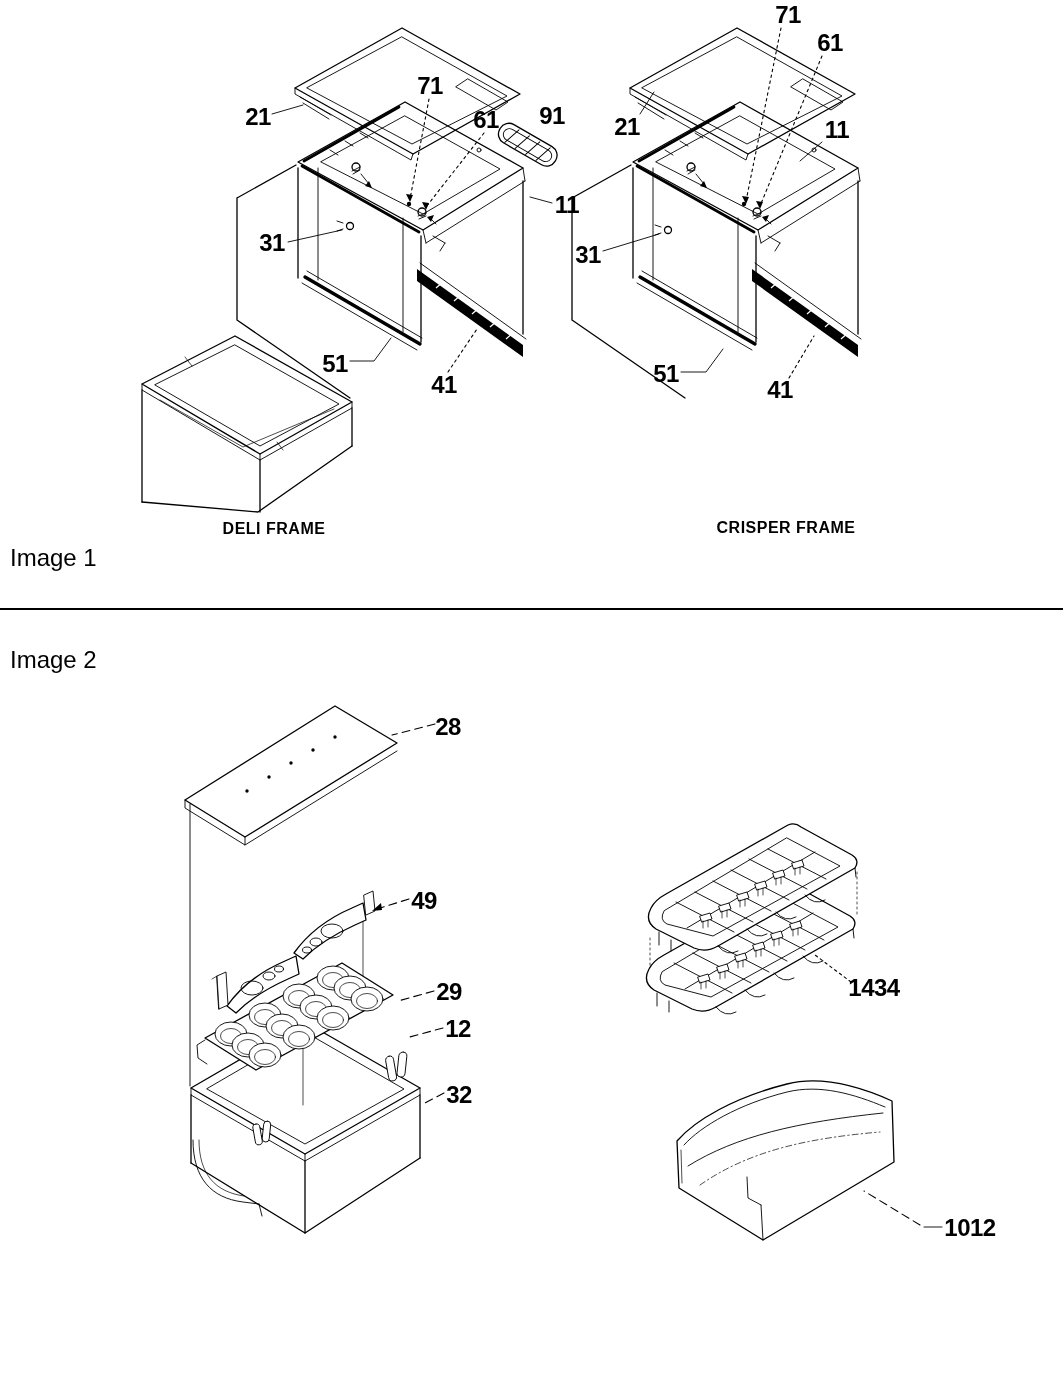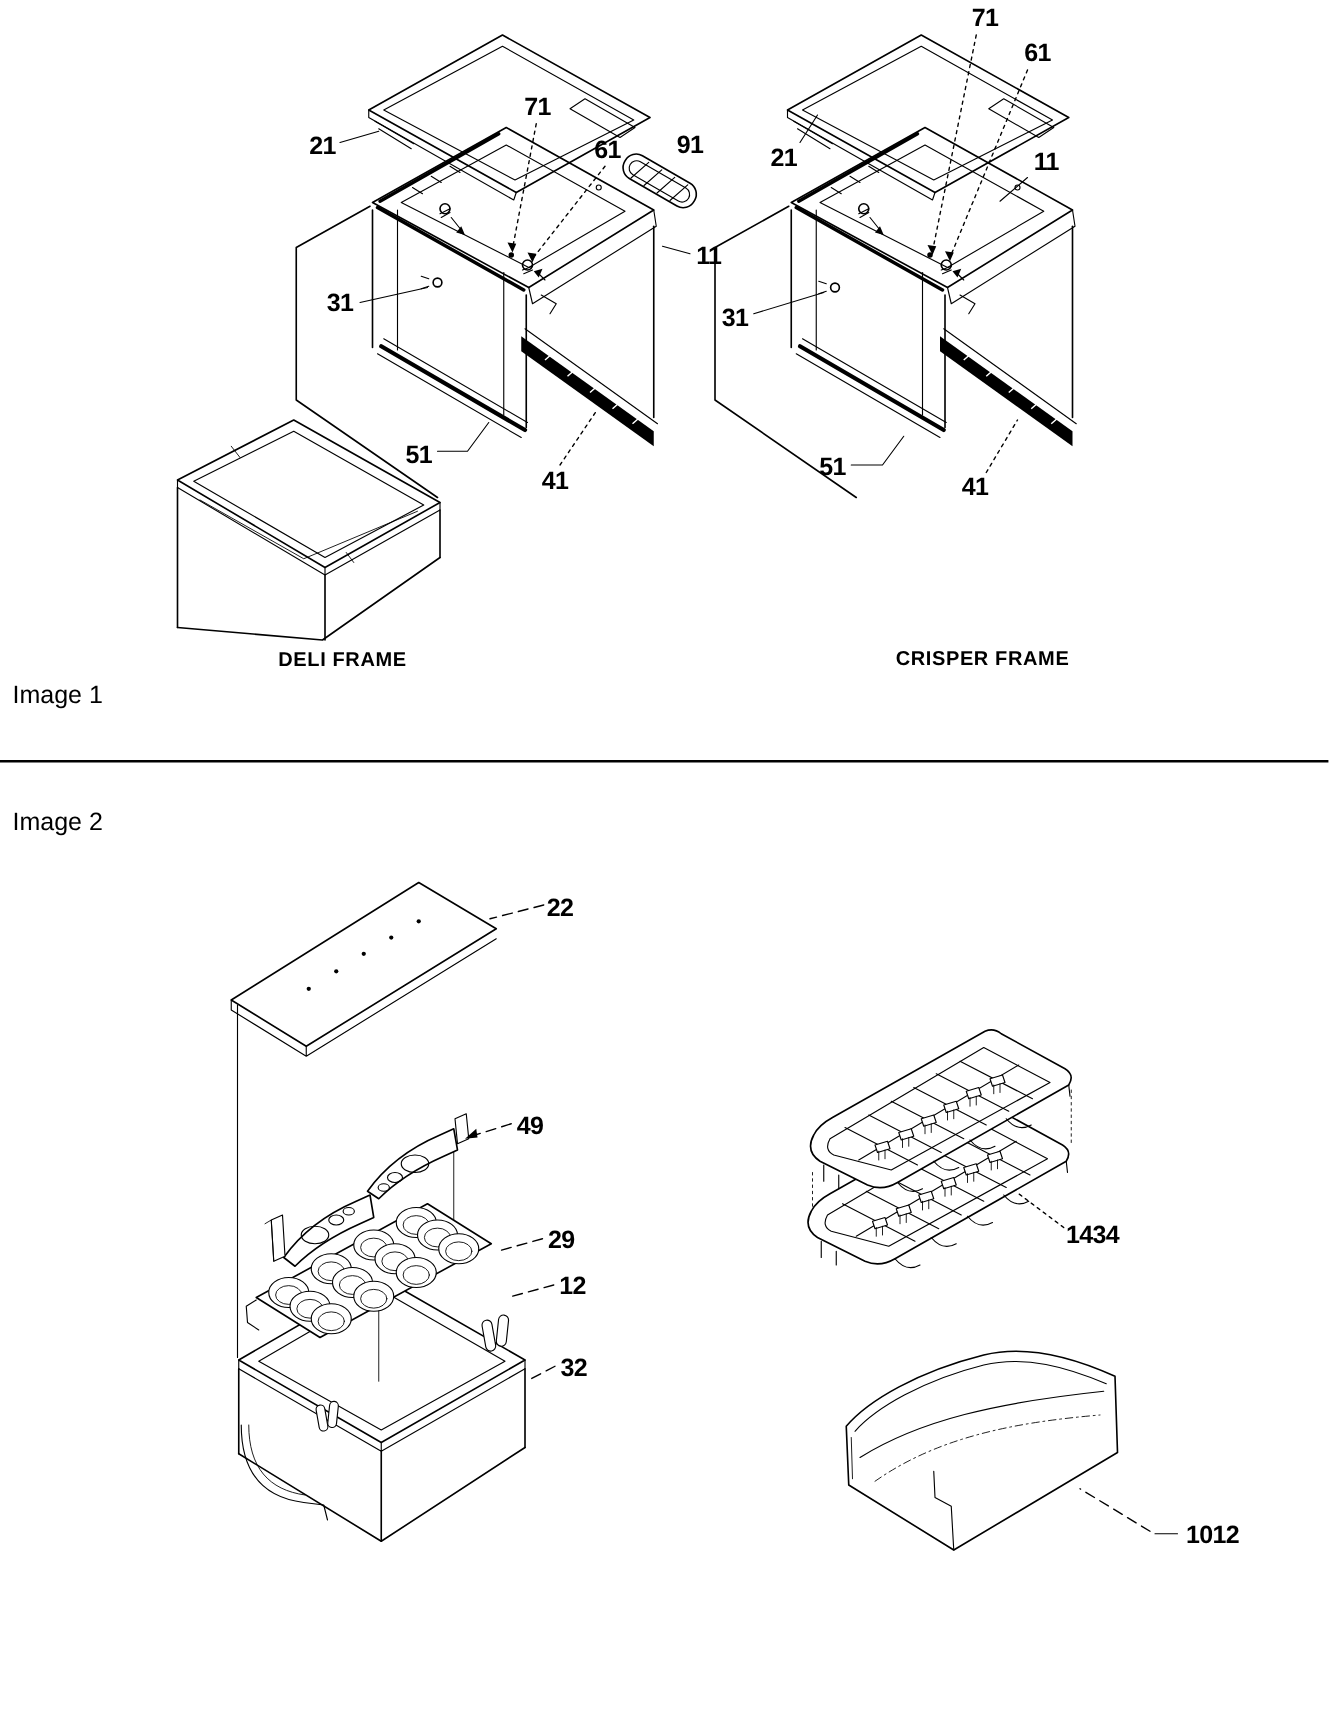--- a/index.html
+++ b/index.html
@@ -1,23 +1,23 @@
 <!DOCTYPE html>
 <html><head>
 <meta charset="utf-8">
 <style>
   html,body{margin:0;padding:0;background:#fff;}
   .canvas{position:relative;width:1063px;height:1375px;background:#ffffff;
           font-family:"Liberation Sans",sans-serif;color:#000;overflow:hidden;}
   .art{position:absolute;left:0;top:0;}
-  .plabel{position:absolute;transform:translate(-50%,-50%);font-size:20px;font-weight:700;
+  .plabel{position:absolute;transform:translate(-50%,-50%);font-size:24px;font-weight:700;
           letter-spacing:-0.5px;white-space:nowrap;line-height:1;}
   .caption{position:absolute;transform:translate(-50%,-50%);font-size:16px;font-weight:700;
            letter-spacing:0.5px;white-space:nowrap;line-height:1;}
-  .section{position:absolute;font-size:20px;font-weight:400;white-space:nowrap;line-height:1;}
+  .section{position:absolute;font-size:24px;font-weight:400;white-space:nowrap;line-height:1;}
   .divider{position:absolute;left:0;top:608px;width:1063px;height:2px;background:#000;}
   
   .s{stroke:#000;fill:none;stroke-width:1.3;stroke-linecap:round;stroke-linejoin:round;}
   .t{stroke-width:0.9;}
   .xt{stroke-width:0.7;}
   .h{stroke-width:2.8;}
   .r{stroke-width:3.4;}
   .dot{stroke-dasharray:2.5,3.5;stroke-width:1.1;}
   .dsh{stroke-dasharray:8,5;stroke-width:1.1;}
   .w{fill:#fff;}
@@ -272,21 +272,21 @@
   <div class="plabel" style="left:444px;top:385px">41</div>
 
   <div class="plabel" style="left:788px;top:15px">71</div>
   <div class="plabel" style="left:830px;top:43px">61</div>
   <div class="plabel" style="left:627px;top:127px">21</div>
   <div class="plabel" style="left:837px;top:130px">11</div>
   <div class="plabel" style="left:588px;top:255px">31</div>
   <div class="plabel" style="left:666px;top:374px">51</div>
   <div class="plabel" style="left:780px;top:390px">41</div>
 
-  <div class="plabel" style="left:448px;top:727px">22</div>
+  <div class="plabel" style="left:448px;top:727px">28</div>
   <div class="plabel" style="left:424px;top:901px">49</div>
   <div class="plabel" style="left:449px;top:992px">29</div>
   <div class="plabel" style="left:458px;top:1029px">12</div>
   <div class="plabel" style="left:459px;top:1095px">32</div>
   <div class="plabel" style="left:874px;top:988px">1434</div>
   <div class="plabel" style="left:970px;top:1228px">1012</div>
 
 </div>
 
 </body></html>

